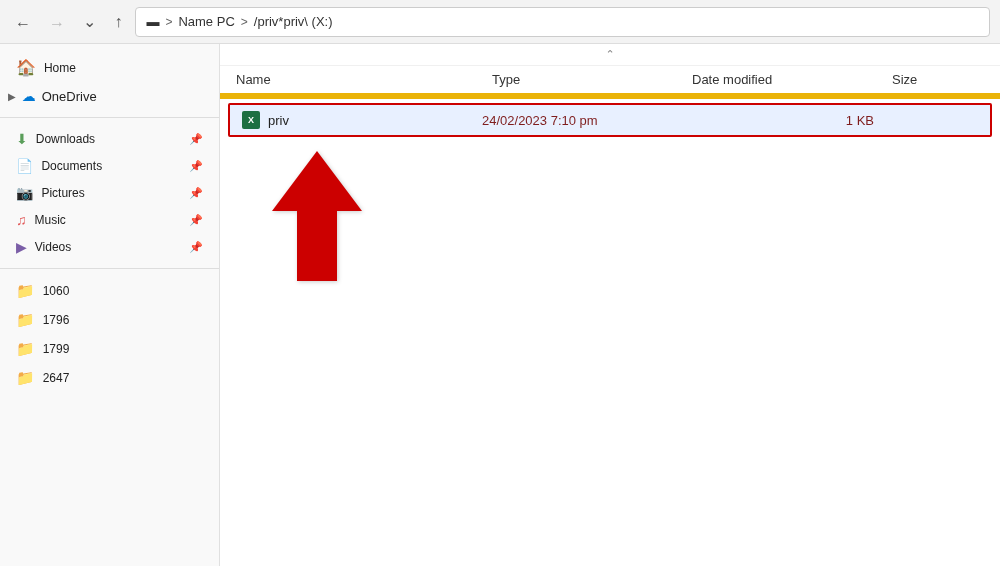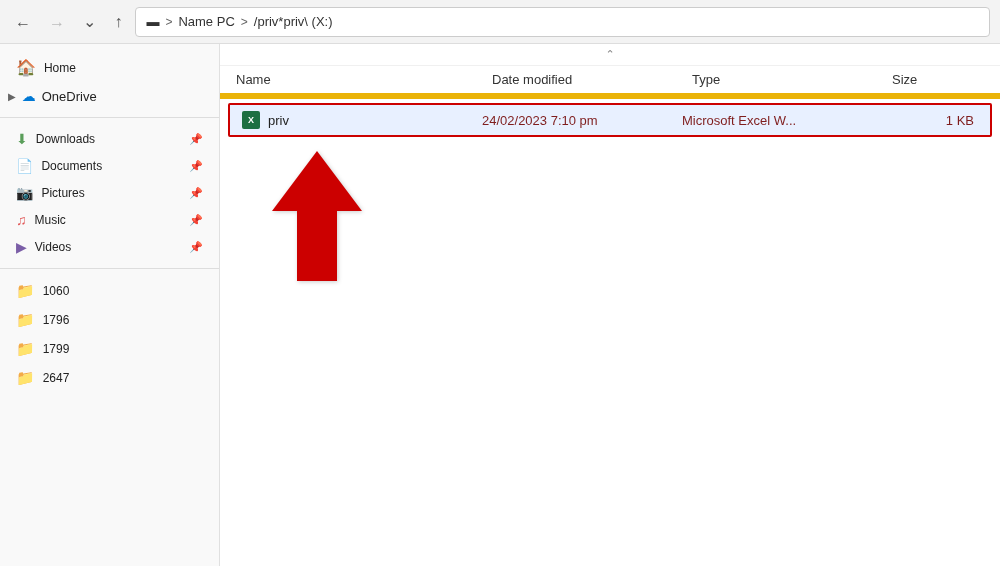--- a/index.html
+++ b/index.html
@@ -277,32 +277,31 @@
   </div>
 
   <div class="content-area">
 
     <div class="sort-bar">
       <span class="sort-arrow">⌃</span>
     </div>
 
     <div class="table-header">
       <span>Name</span>
+      <span>Type</span>
       <span>Date modified</span>
-      <span>Type</span>
       <span>Size</span>
     </div>
 
     <div class="file-row">
       <div class="file-name">
         <span class="icon-excel">X</span>
         <span>priv</span>
       </div>
       <div class="file-date">24/02/2023 7:10 pm</div>
-      <div class="file-type">Microsoft Excel W...</div>
       <div class="file-size">1 KB</div>
     </div>
 
     <div class="annotation-area">
       <div class="red-arrow">
         <svg class="arrow-svg" width="90" height="130" viewBox="0 0 90 130" xmlns="http://www.w3.org/2000/svg">
 
           <polygon points="45,0 90,60 65,60 65,130 25,130 25,60 0,60" fill="#cc0000"></polygon>
         </svg>
       </div>

